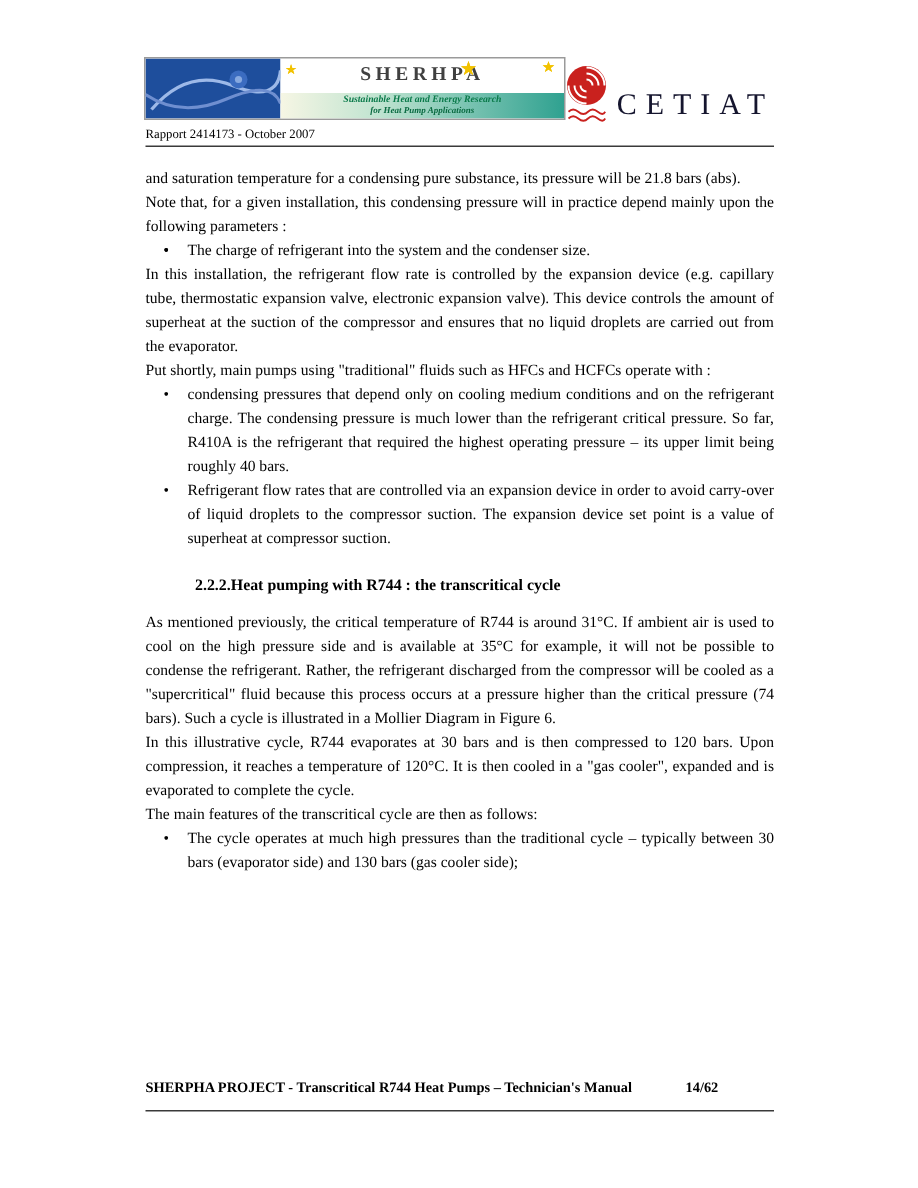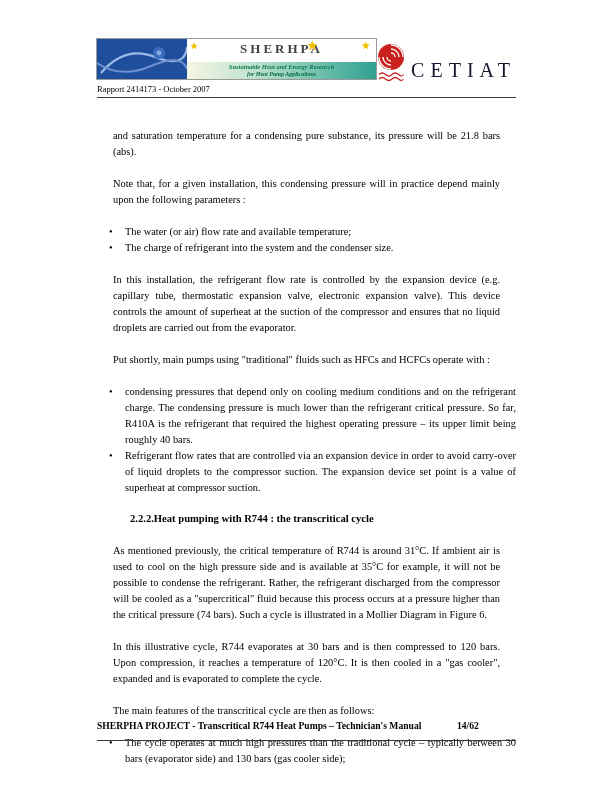--- a/index.html
+++ b/index.html
@@ -54,21 +54,21 @@
   .header-rule {
     position:absolute; left:97px; top:97px; width:419px; height:0;
     border-top:1px solid #3a3a3a;
   }
 
   
   .content {
     position:absolute; left:97px; top:112px; width:419px;
     font-size:10.4px; line-height:16px; text-align:justify;
   }
-  .content p { margin:16px; }
+  .content p { margin:0; }
   .mt { margin-top:16px; }
   ul.bullets { list-style:none; margin:0; padding:0; }
   ul.bullets li { position:relative; padding-left:28px; }
   ul.bullets li .bullet { position:absolute; left:12px; top:0; }
   .section-heading {
     margin:15px 0 9px 33px; font-size:10.6px; font-weight:bold;
     text-align:left;
   }
   .section-heading .num { display:inline-block; }
 
@@ -137,21 +137,20 @@
   <div class="header-rule"></div>
 
   <main class="content">
 
     <p>and saturation temperature for a condensing pure substance, its pressure will be 21.8 bars (abs).</p>
     <p>Note that, for a given installation, this condensing pressure will in practice depend mainly upon the following parameters :</p>
 
     <ul class="bullets">
       <li>
         <span class="bullet">•</span>
-        <span>The water (or air) flow rate and available temperature;</span>
       </li>
       <li>
         <span class="bullet">•</span>
         <span>The charge of refrigerant into the system and the condenser size.</span>
       </li>
     </ul>
 
     <p class="mt">In this installation, the refrigerant flow rate is controlled by the expansion device (e.g. capillary tube, thermostatic expansion valve, electronic expansion valve). This device controls the amount of superheat at the suction of the compressor and ensures that no liquid droplets are carried out from the evaporator.</p>
 
     <p class="mt">Put shortly, main pumps using "traditional" fluids such as HFCs and HCFCs operate with :</p>

